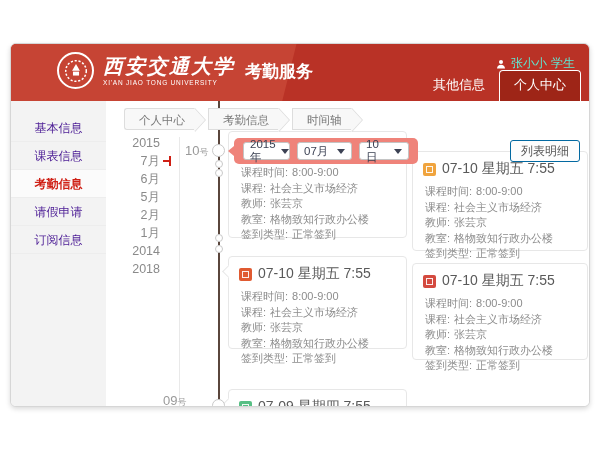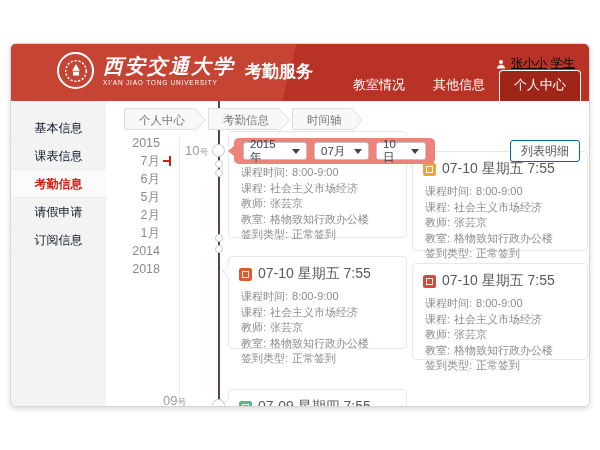--- a/index.html
+++ b/index.html
@@ -16,31 +16,31 @@
             background:#c64434; transform:skewX(-14deg); }
   .brand { position:absolute; left:46px; top:8px; display:flex; align-items:center; z-index:2; }
   .logo { width:37px; height:37px; border:2px solid #fff; border-radius:50%;
           display:flex; align-items:center; justify-content:center; flex:0 0 auto; }
   .brand-text { margin-left:9px; }
   .brand-cn { font-family:"DejaVu Serif","Liberation Serif",serif; font-style:italic;
               font-weight:bold; color:#fff; font-size:20px; letter-spacing:2px; line-height:22px; }
   .brand-en { color:#fff; font-size:6.5px; letter-spacing:.8px; margin-top:2px; }
   .app-title { color:#fff; font-size:17px; font-weight:bold; margin-left:10px; padding-top:2px; }
   .user { position:absolute; right:14px; top:11px; display:flex; align-items:center; gap:4px;
-          color:#000000; font-size:12px; z-index:3; cursor:pointer;text-decoration:underline; }
+          color:#5eead4; font-size:12px; z-index:3; cursor:pointer; }
   .nav { position:absolute; right:8px; bottom:0; display:flex; align-items:flex-end; z-index:3; }
   .nav-item { color:#fff; font-size:13px; padding:6px 14px 7px; cursor:pointer; }
   .nav-item.active { background:#9e2517; border:1px solid #fff; border-bottom:none;
                      border-radius:4px 4px 0 0; padding:5px 14px 7px; }
 
   
   .body-row { display:flex; height:307px; }
   .sidebar { width:95px; background:#f3f3f3; padding-top:13px; flex:0 0 auto; }
   .side-item { height:28px; line-height:28px; text-align:center; font-size:12px;
-               color:#0f172a; border-bottom:1px solid #ededed; cursor:pointer; }
+               color:#4c1d95; border-bottom:1px solid #ededed; cursor:pointer; }
   .side-item.active { color:#cf1f14; font-weight:bold; background:#fbfbfb; }
 
   .main { position:relative; flex:1; background:#fff; overflow:hidden; }
 
   
   .breadcrumb { position:absolute; top:7px; left:18px; display:flex; z-index:4; }
   .crumb { height:22px; line-height:22px; padding:0 10px 0 14px; background:#f8f8f8;
            border:1px solid #ddd; border-right:none; font-size:11.5px; color:#777;
            position:relative; margin-right:13px; cursor:pointer; }
   .crumb:first-child { border-radius:3px 0 0 3px; }
@@ -80,21 +80,21 @@
   
   .filter-bar { position:absolute; left:128px; top:37px; height:26px; background:#ef837a;
                 border-radius:5px; display:flex; align-items:center; gap:7px; padding:0 9px;
                 z-index:5; }
   .filter-bar::before { content:""; position:absolute; left:-6px; top:8px;
                 border-top:5px solid transparent; border-bottom:5px solid transparent;
                 border-right:6px solid #ef837a; }
   .select { background:#fff; border:1px solid #c4c4c4; border-radius:3px; height:18px;
             display:flex; align-items:center; justify-content:space-between; padding:0 6px;
             font-size:11.5px; color:#3c4254; cursor:pointer; }
-  .select.year { width:64px; } .select.month { width:55px; }
+  .select.year { width:47px; } .select.month { width:55px; }
   .select.day { width:50px; }  .select.type { width:66px; }
   .caret { width:0; height:0; border-left:4px solid transparent; border-right:4px solid transparent;
            border-top:5px solid #3c4254; margin-left:5px; flex:0 0 auto; }
   .list-btn { position:absolute; left:404px; top:39px; height:22px; line-height:20px;
               padding:0 10px; background:#fdfdfd; border:1px solid #0369a1; border-radius:3px;
               font-size:12px; color:#555; z-index:5; cursor:pointer; }
 
   
   .card { position:absolute; background:#fff; border:1px solid #e7e7e7; border-radius:4px; z-index:1; }
   .r1-left  { left:122px; top:30px;  width:179px; height:107px; }
@@ -141,21 +141,20 @@
         <circle cx="12" cy="8" r="4" fill="#fff"></circle>
           <path d="M4 21c0-4.4 3.6-7.5 8-7.5s8 3.1 8 7.5z" fill="#fff"></path>
       </svg>
       <span>张小小</span>
       <span>学生</span>
     </div>
 
     <div class="nav">
 
 
-        <div class="nav-item">教室情况</div>
 
         <div class="nav-item">其他信息</div>
 
         <div class="nav-item active">个人中心</div>
 
     </div>
   </div>
 
   <div class="body-row">
 

